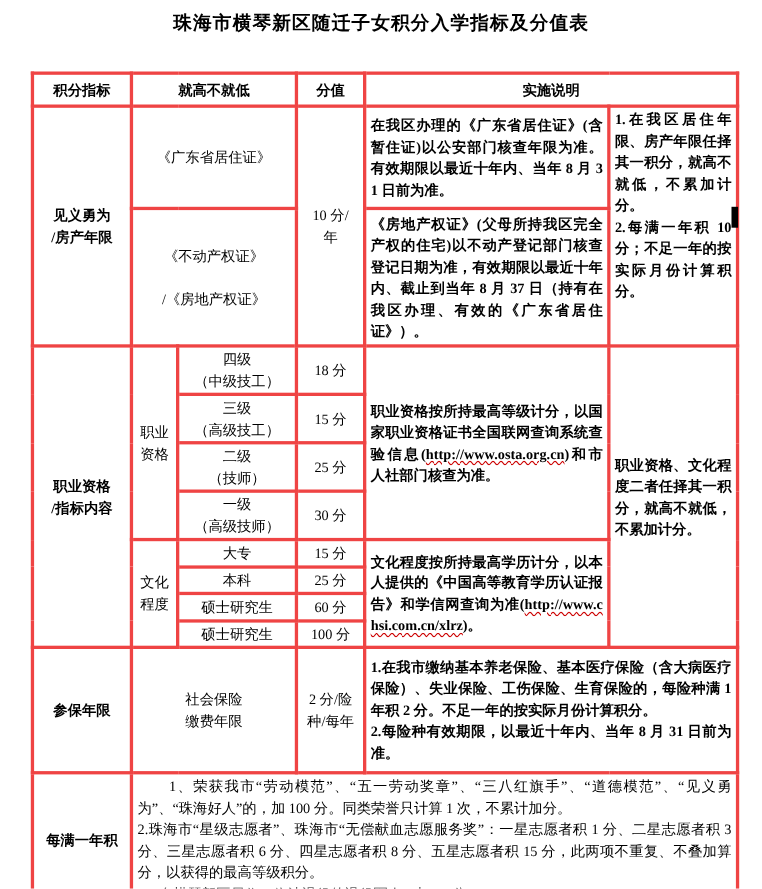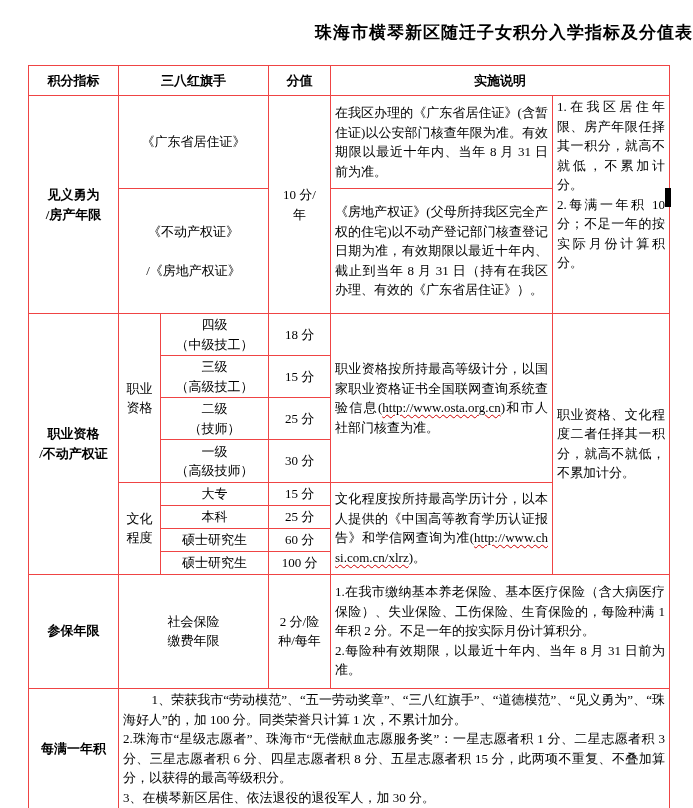--- a/index.html
+++ b/index.html
@@ -1,35 +1,35 @@
 <!DOCTYPE html>
 <html><head>
 <meta charset="utf-8">
 <style>
   html,body{margin:0;padding:0;background:#ffffff;}
   .page{
     position:relative;width:693px;height:808px;background:#ffffff;
     font-family:"Liberation Serif","DejaVu Serif",serif;color:#000000;overflow:hidden;
   }
   .doc-title{
-    position:absolute;top:9px;left:0;width:100%;text-align:right;
-    font-size:17px;font-weight:bold;letter-spacing:1px;margin-top:12px;
+    position:absolute;top:9px;left:0;width:100%;text-align:center;
+    font-size:17px;font-weight:bold;letter-spacing:1px;
   }
   table.tbl{
     position:absolute;left:28px;top:65px;width:641px;
     border-collapse:collapse;table-layout:fixed;font-size:13px;
   }
   table.tbl td{
-    border:1px solid #ef4444;padding:1px 4px;vertical-align:middle;line-height:1.5;
+    border:3px solid #ef4444;padding:1px 4px;vertical-align:middle;line-height:1.5;
     overflow:hidden;word-break:break-all;
   }
   .c{text-align:center;}
   .b{font-weight:bold;}
   .pre{white-space:pre-line;}
-  .n{text-align:justify;padding:2px 5px;}
+  .n{text-align:justify;padding:2px 5px;font-weight:bold;}
   .vt{vertical-align:top !important;padding-top:4px;}
   .url{text-decoration:underline;text-decoration-style:wavy;text-decoration-color:#cc0000;text-decoration-thickness:1px;text-underline-offset:2px;}
   .bonus-p{text-align:justify;}
   .bonus-p.indent{text-indent:2.2em;}
   .r0{height:30px}.r1{height:93px}.r2{height:125px}.r3{height:38px}.r4{height:41px}
   .r5{height:41px}.r6{height:43px}.r7{height:23px}.r8{height:21px}.r9{height:23px}
   .r10{height:23px}.r11{height:114px}.r12{height:121px}
   .border-mark{position:absolute;left:665px;top:188px;width:6px;height:19px;background:#000;}
 </style>
 </head>
@@ -45,46 +45,46 @@
         <col style="width:42px">
         <col style="width:108px">
       <col style="width:62px">
         <col style="width:222px">
         <col style="width:117px">
     </colgroup>
 
     <tbody>
         <tr class="r0">
       <td class="b c">积分指标</td>
-      <td class="b c" colspan="2">三八红旗手</td>
+      <td class="b c" colspan="2">就高不就低</td>
       <td class="b c">分值</td>
       <td class="b c" colspan="2">实施说明</td>
     </tr>
 
     <tr class="r1">
       <td class="b c pre" rowspan="2">见义勇为
 /房产年限</td>
       <td class="c" colspan="2">《广东省居住证》</td>
       <td class="c pre" rowspan="2">10 分/
 年</td>
       <td class="n">在我区办理的《广东省居住证》(含暂住证)以公安部门核查年限为准。有效期限以最近十年内、当年 8 月 31 日前为准。</td>
       <td class="n pre vt" rowspan="2">1.在我区居住年限、房产年限任择其一积分，就高不就低，不累加计分。
 2.每满一年积 10 分；不足一年的按实际月份计算积分。</td>
     </tr>
 
     <tr class="r2">
       <td class="c pre" colspan="2">《不动产权证》
 
 /《房地产权证》</td>
-      <td class="n">《房地产权证》(父母所持我区完全产权的住宅)以不动产登记部门核查登记日期为准，有效期限以最近十年内、截止到当年 8 月 31 日（持有在我区办理、有效的《广东省居住证》）。</td>
+      <td class="n">《房地产权证》(父母所持我区完全产权的住宅)以不动产登记部门核查登记日期为准，有效期限以最近十年内、截止到当年 8 月 37 日（持有在我区办理、有效的《广东省居住证》）。</td>
     </tr>
 
     <tr class="r3">
       <td class="b c pre" rowspan="8">职业资格
-/不动产权证</td>
+/指标内容</td>
       <td class="c pre" rowspan="4">职业
 资格</td>
       <td class="c pre">四级
 （中级技工）</td>
       <td class="c">18 分</td>
       <td class="n" rowspan="4"><span>职业资格按所持最高等级计分，以国家职业资格证书全国联网查询系统查验信息(</span><span class="url">http://www.osta.org.cn</span><span>)和市人社部门核查为准。</span></td>
       <td class="n" rowspan="8">职业资格、文化程度二者任择其一积分，就高不就低，不累加计分。</td>
     </tr>
     <tr class="r4">
       <td class="c pre">三级

